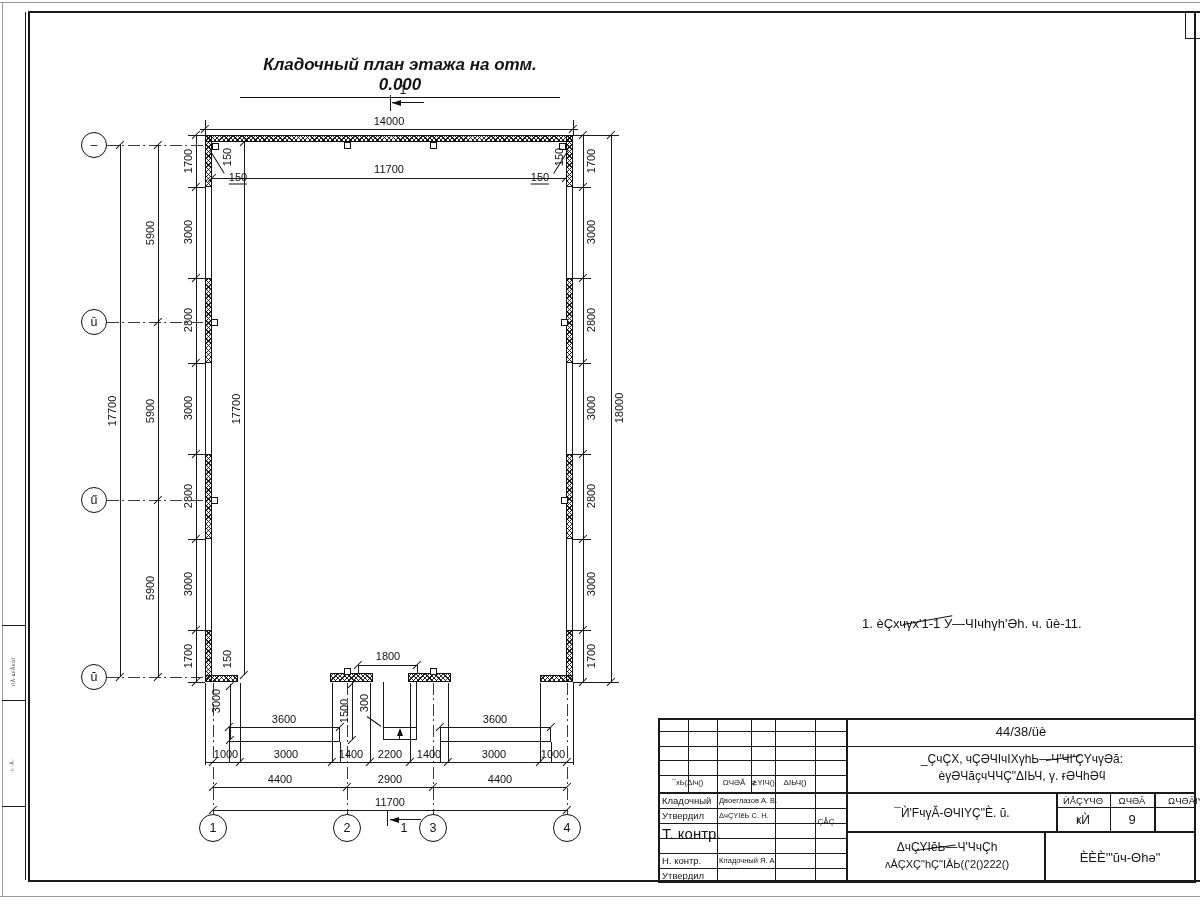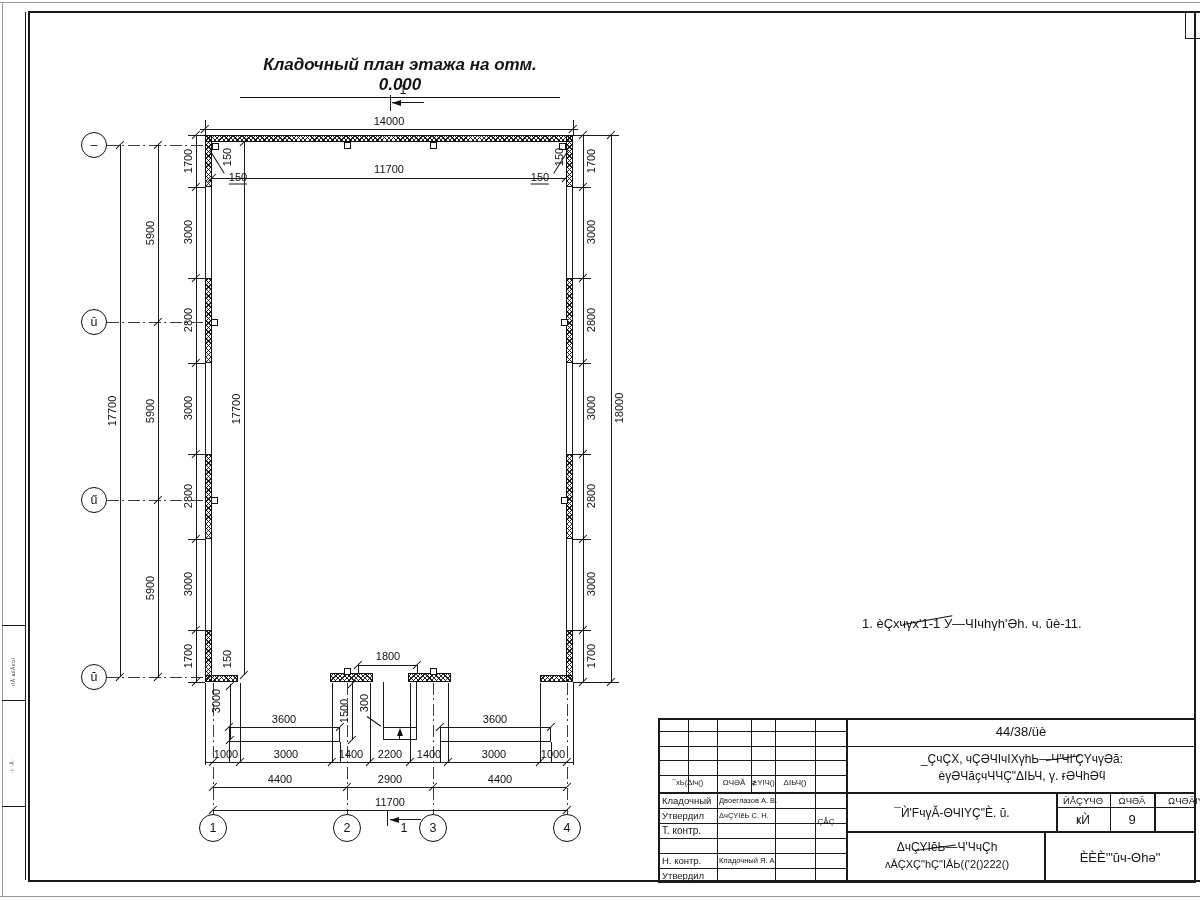--- a/index.html
+++ b/index.html
@@ -311,21 +311,21 @@
     <div class="ln" style="left: 658px; top: 868px; width: 188px; height: 1px;"></div>
     <div class="ln" style="left: 688px; top: 718px; width: 1px; height: 74px;"></div>
     <div class="ln" style="left: 717px; top: 718px; width: 1px; height: 165px;"></div>
     <div class="ln" style="left: 751px; top: 718px; width: 1px; height: 74px;"></div>
     <div class="ln" style="left: 775px; top: 718px; width: 1px; height: 165px;"></div>
     <div class="ln" style="left: 815px; top: 718px; width: 1px; height: 165px;"></div>
     <div class="tbl" style="left: 662px; top: 795px; width: 54px; font-size: 9.5px;">Кладочный</div>
     <div class="tbl" style="left: 719px; top: 796px; width: 56px; font-size: 7.5px;">Двоеглазов А. В.</div>
     <div class="tbl" style="left: 662px; top: 810px; width: 54px; font-size: 9.5px;">Утвердил</div>
     <div class="tbl" style="left: 719px; top: 811px; width: 56px; font-size: 7.5px;">ΔчÇΥIĕЬ С. Н.</div>
-    <div class="tbl" style="left: 662px; top: 825px; width: 54px; font-size: 10px;">Т. контр.</div>
+    <div class="tbl" style="left: 662px; top: 825px; width: 54px; font-size: 15px;">Т. контр.</div>
     <div class="tbl" style="left: 719px; top: 826px; width: 56px; font-size: 7.5px;"></div>
     <div class="tbl" style="left: 662px; top: 840px; width: 54px; font-size: 9.5px;"></div>
     <div class="tbl" style="left: 719px; top: 841px; width: 56px; font-size: 7.5px;"></div>
     <div class="tbl" style="left: 662px; top: 855px; width: 54px; font-size: 9.5px;">Н. контр.</div>
     <div class="tbl" style="left: 719px; top: 856px; width: 56px; font-size: 7.5px;">Кладочный Я. А.</div>
     <div class="tbl" style="left: 662px; top: 870px; width: 54px; font-size: 9.5px;">Утвердил</div>
     <div class="tbl" style="left: 719px; top: 871px; width: 56px; font-size: 7.5px;"></div>
     <div class="strike" style="left: 903px; top: 624px; width: 50px; transform: rotate(-10deg);"></div>
     <div class="strike" style="left: 1046px; top: 760px; width: 34px; transform: rotate(-8deg);"></div>
     <div class="strike" style="left: 916px; top: 850px; width: 40px; transform: rotate(-8deg);"></div>

